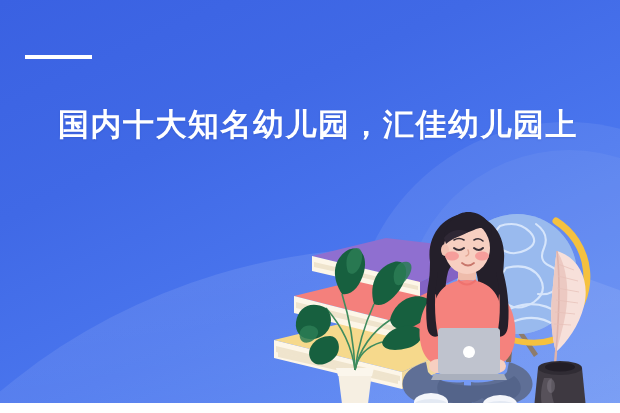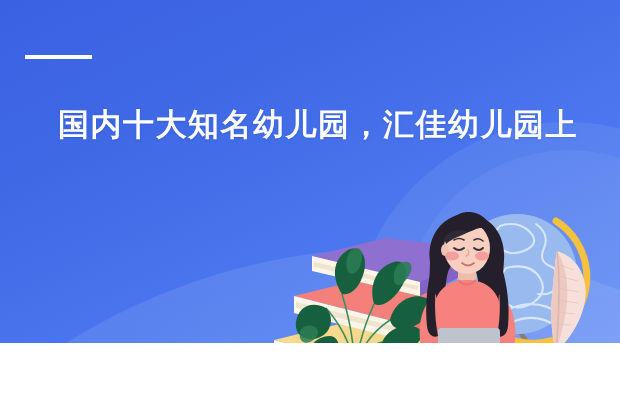--- a/index.html
+++ b/index.html
@@ -3,21 +3,21 @@
 <meta charset="utf-8">
 <style>
   * { margin:0; padding:0; box-sizing:border-box; }
   html,body{ background:#fff; }
   body{
     font-family:"DejaVu Sans","Liberation Sans",sans-serif;
     width:620px; height:413px; overflow:hidden;
   }
   #banner{
     position:relative;
-    width:620px; height:343px;
+    width:620px; height:403px;
     overflow:hidden;
     background:linear-gradient(155deg,#3a61e2 0%,#4069e6 32%,#4a76ee 62%,#5e8bf4 100%);
   }
   
   .bg-sweep{
     position:absolute; left:-230px; top:250px;
     width:1180px; height:560px;
     background:linear-gradient(180deg,rgba(255,255,255,.10),rgba(255,255,255,0));
     border-radius:50% 50% 0 0 / 100% 100% 0 0;
     transform:rotate(-6deg);

